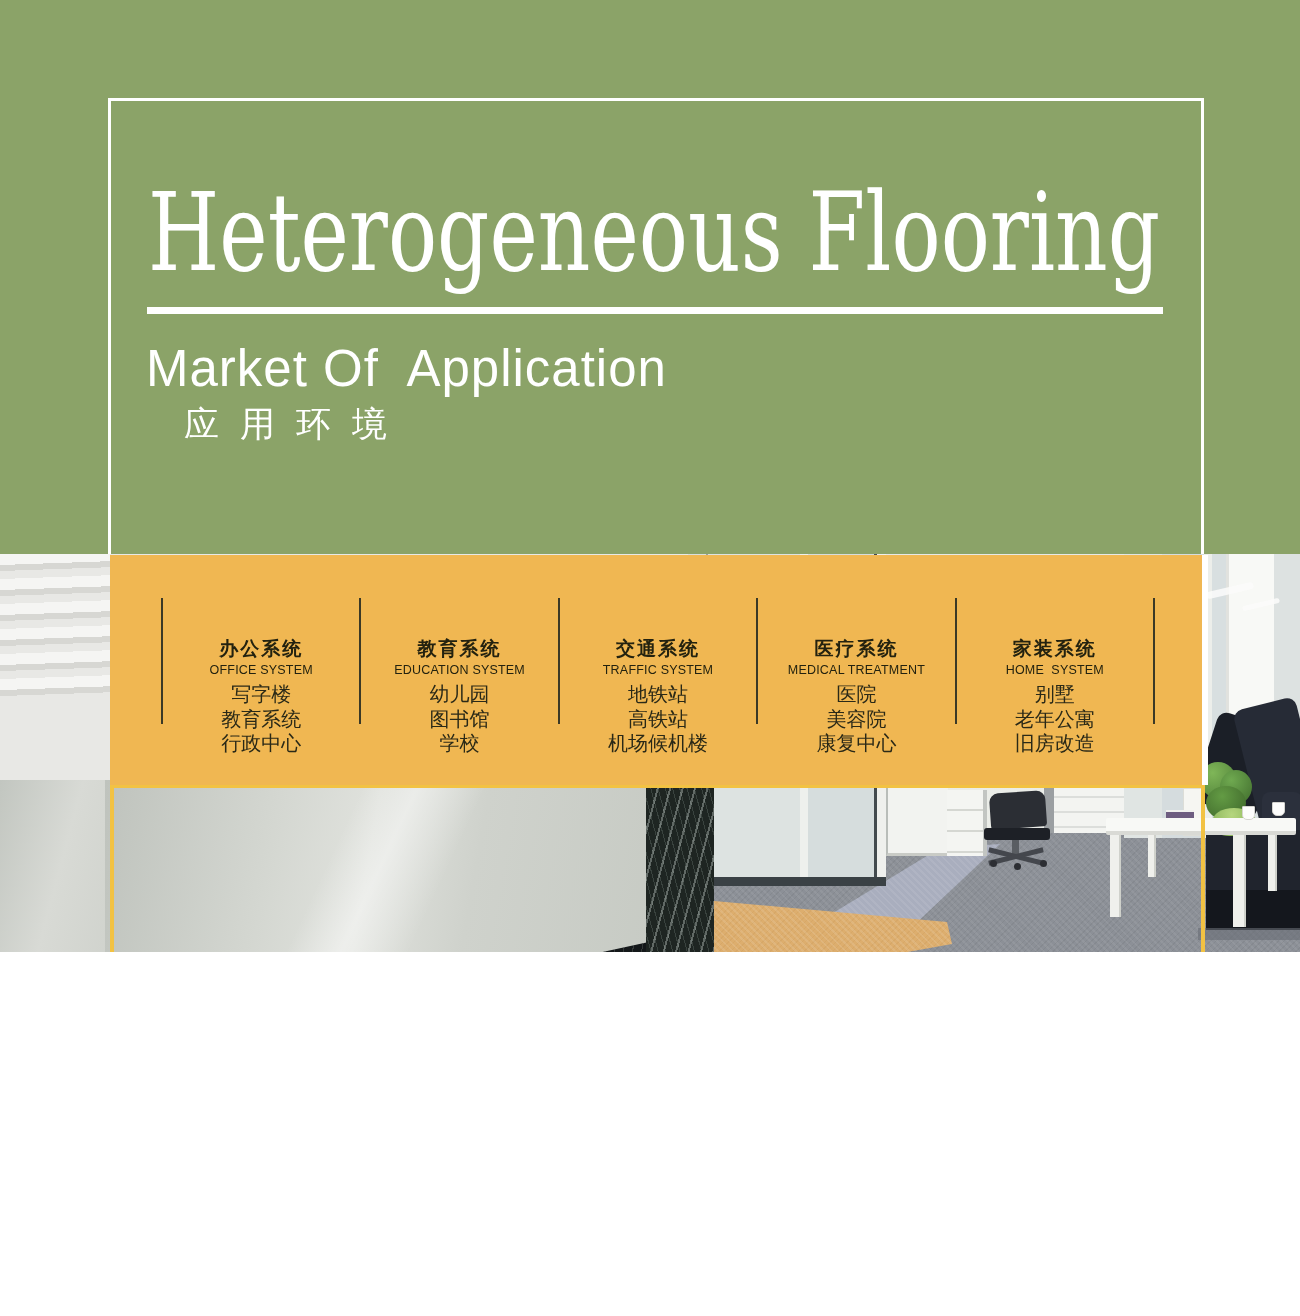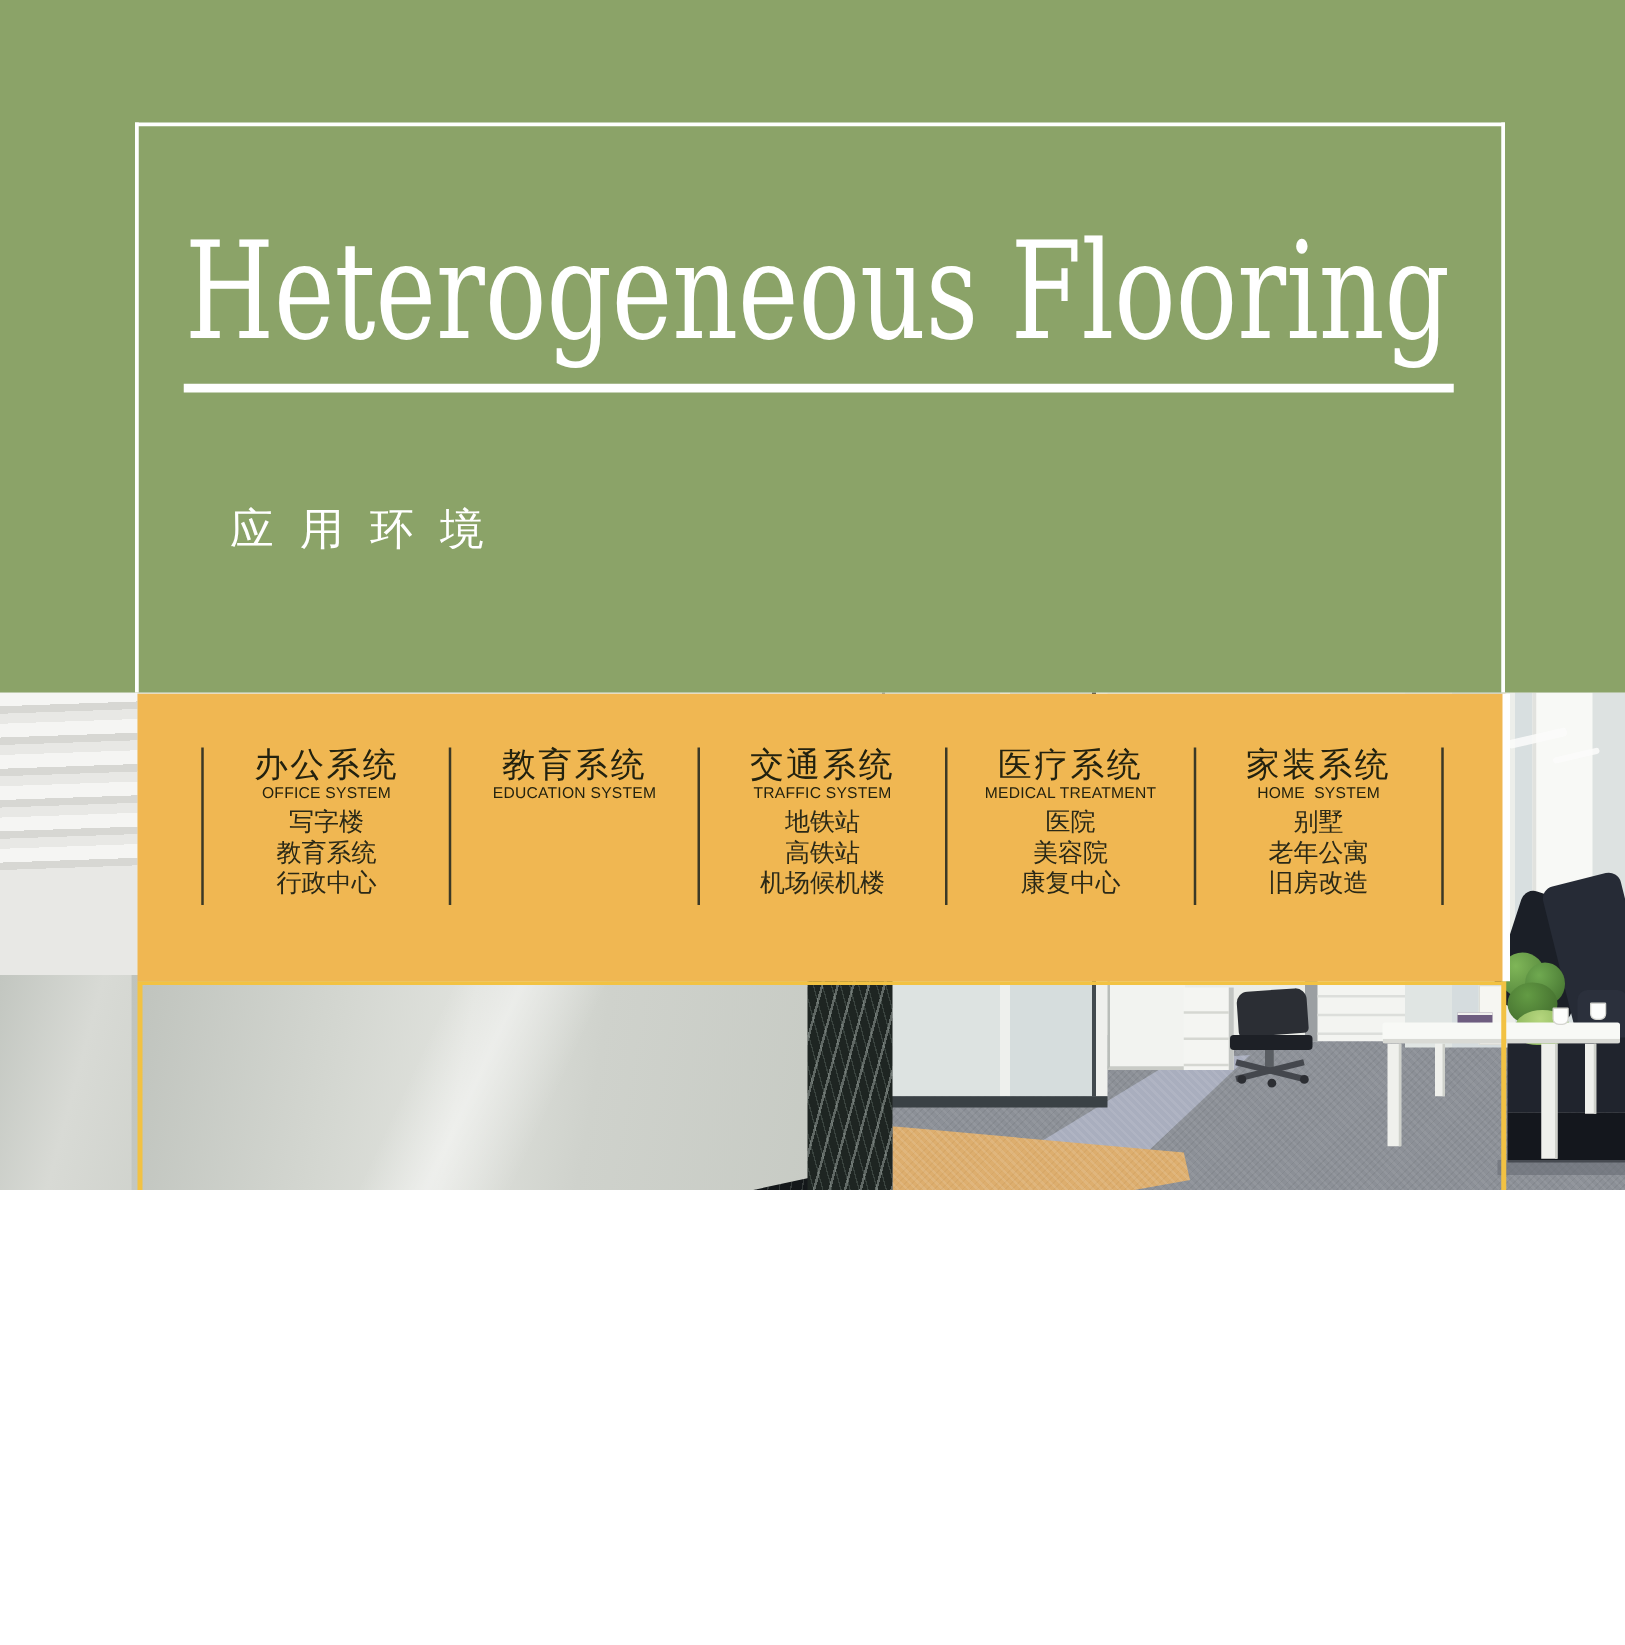--- a/index.html
+++ b/index.html
@@ -27,21 +27,21 @@
                font-size:35px;line-height:40px;letter-spacing:21px;margin-left:36px;}
 
   
   .orange-band{position:absolute;left:110px;top:555px;width:1095px;height:230px;
                background:var(--c-band);z-index:5;}
   .white-strip-right{position:absolute;left:1202px;top:555px;width:6px;height:230px;
                      background:var(--c-white);z-index:6;}
   .band-cols{position:absolute;left:51px;top:43px;width:994px;height:126px;display:flex;}
   .cat-col{flex:1;border-left:2px solid #3B3926;text-align:center;padding-top:0;}
   .cat-end{width:0;border-left:2px solid #3B3926;}
-  .cat-zh{font-size:27px;line-height:29px;font-weight:400;color:var(--c-ink);letter-spacing:2px;}
+  .cat-zh{font-size:19px;line-height:29px;font-weight:700;color:var(--c-ink);letter-spacing:2px;margin-top:36px;}
   .cat-en{font-size:12.5px;line-height:15px;font-weight:400;color:var(--c-ink);
           letter-spacing:0.2px;white-space:pre;}
   .cat-items{margin-top:4px;}
   .cat-item{font-size:20px;line-height:24.5px;color:#2A2917;}
 
   
   .gold-frame{position:absolute;left:110px;top:785px;width:1095px;height:430px;
               border:4px solid var(--c-gold);border-top-width:3px;z-index:4;}
 
   
@@ -227,38 +227,44 @@
   </div>
 
   <div class="gold-frame"></div>
 
   <div class="green-section">
     <div class="white-frame"></div>
     <svg class="title-svg" width="1030" height="140">
       <text x="0" y="100" font-size="108" textLength="1012" lengthAdjust="spacingAndGlyphs">Heterogeneous Flooring</text>
     </svg>
     <div class="title-underline"></div>
+    <div class="subtitle-en">Market Of  Application</div>
     <div class="subtitle-zh">应用环境</div>
   </div>
 
   <div class="orange-band">
     <div class="band-cols">
   <div class="cat-col">
     <div class="cat-zh">办公系统</div>
     <div class="cat-en">OFFICE SYSTEM</div>
     <div class="cat-items">
             <div class="cat-item">写字楼</div>
             <div class="cat-item">教育系统</div>
             <div class="cat-item">行政中心</div>
           </div>
   </div>
 
   <div class="cat-col">
     <div class="cat-zh">教育系统</div>
     <div class="cat-en">EDUCATION SYSTEM</div>
+    <div class="cat-items">
+            <div class="cat-item">幼儿园</div>
+            <div class="cat-item">图书馆</div>
+            <div class="cat-item">学校</div>
+          </div>
   </div>
 
   <div class="cat-col">
     <div class="cat-zh">交通系统</div>
     <div class="cat-en">TRAFFIC SYSTEM</div>
     <div class="cat-items">
             <div class="cat-item">地铁站</div>
             <div class="cat-item">高铁站</div>
             <div class="cat-item">机场候机楼</div>
           </div>

